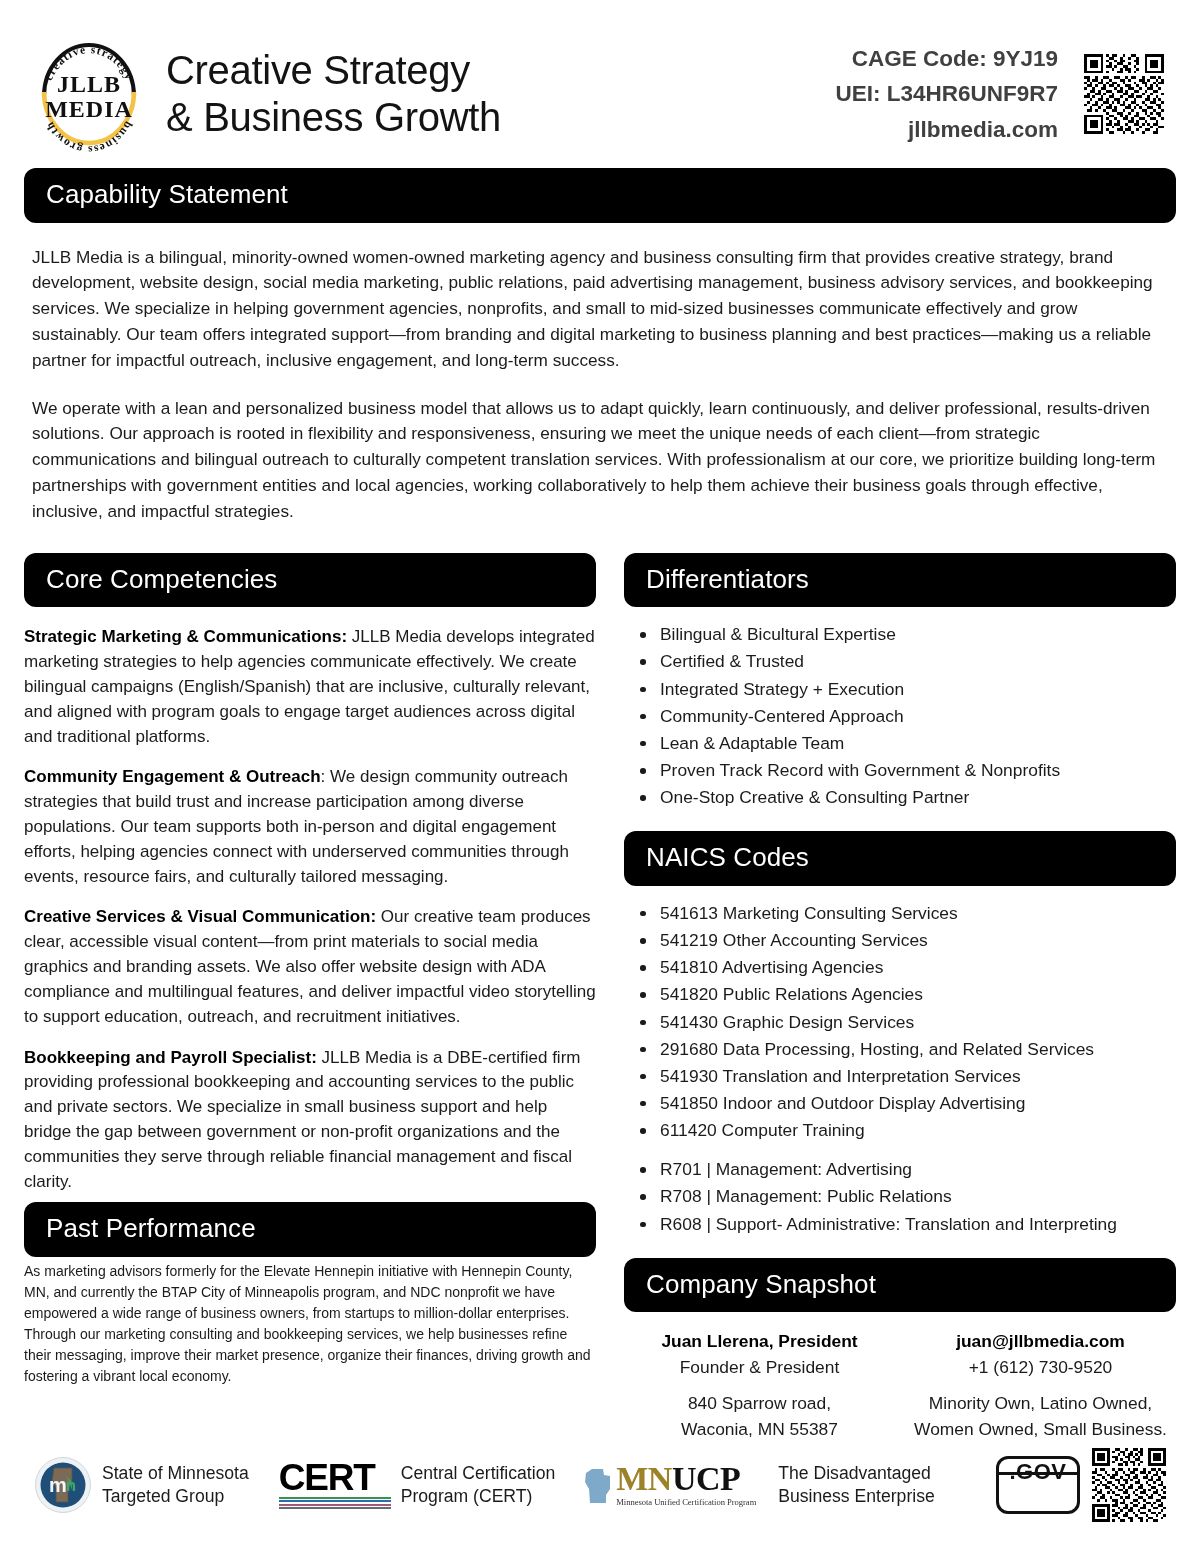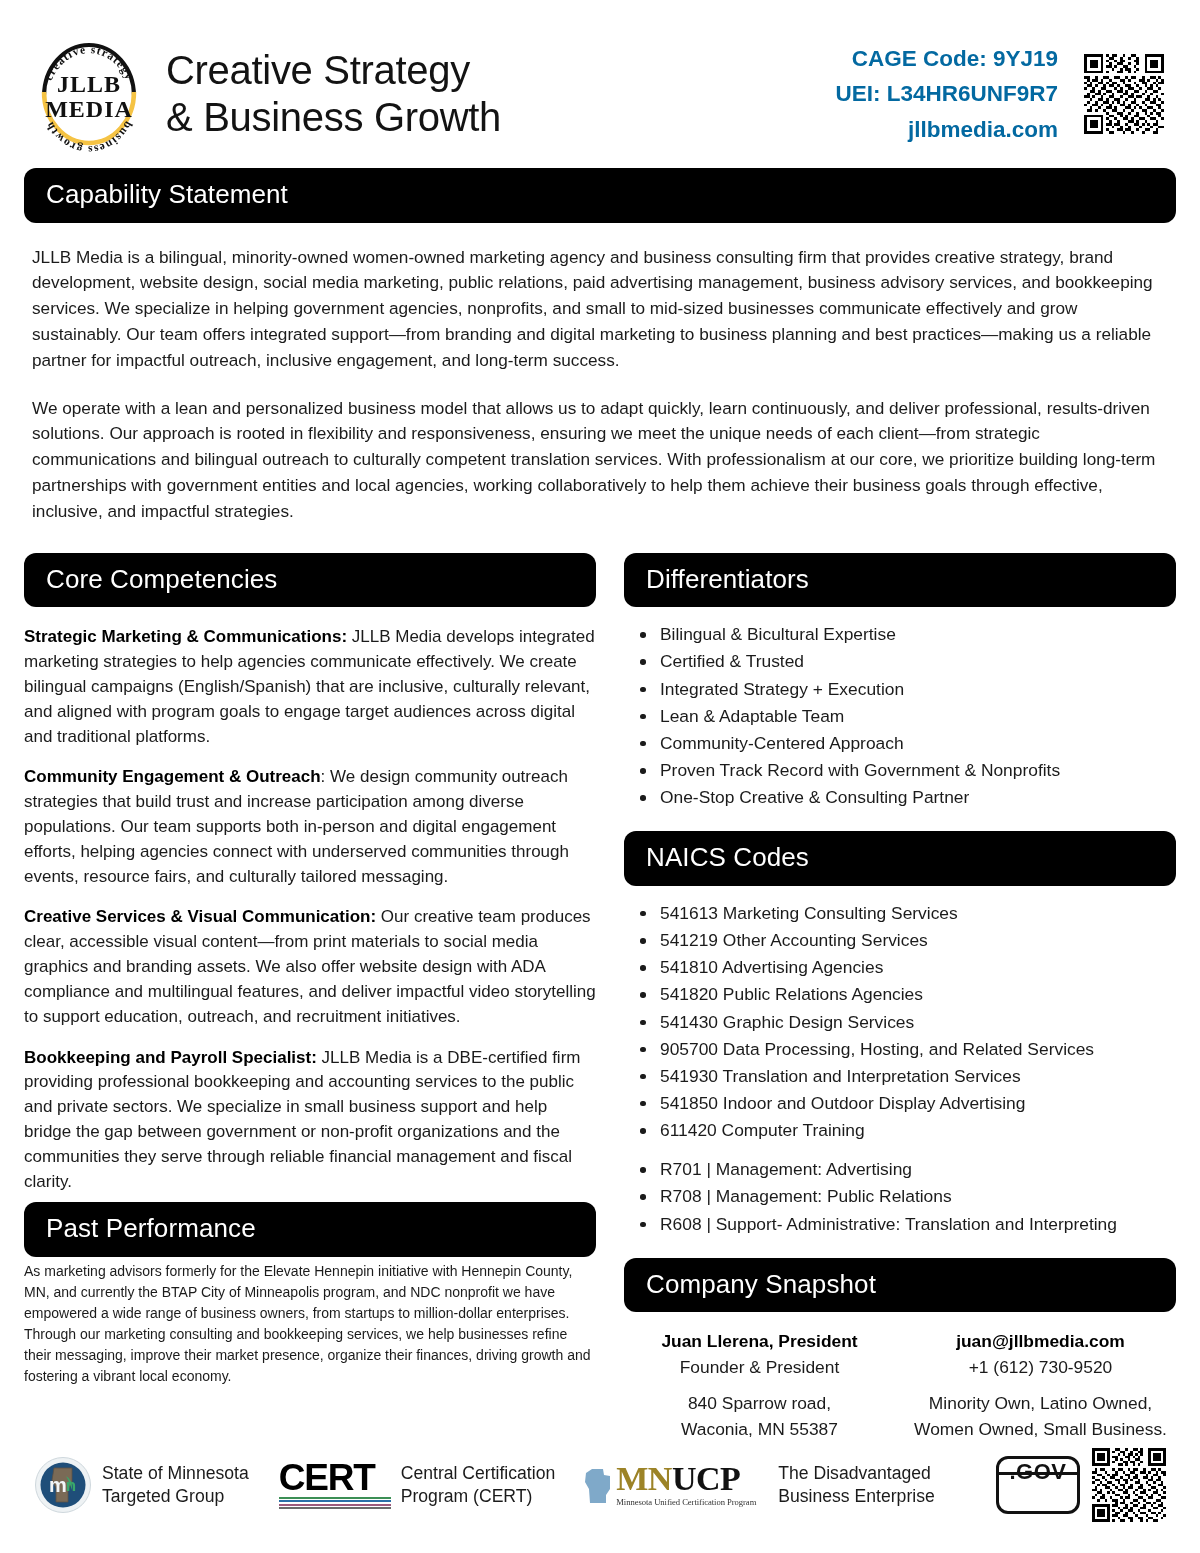--- a/index.html
+++ b/index.html
@@ -55,21 +55,21 @@
     align-items: center;
     gap: 26px;
     padding-right: 4px;
   }
 
   .codes {
     text-align: right;
     font-size: 22.5px;
     line-height: 1.58;
     font-weight: 700;
-    color: #0369a1;
+    color: #404040;
     white-space: nowrap;
   }
   .codes .lbl { font-weight: 700; }
   .codes .val { font-weight: 700; }
   .codes .site { font-weight: 700; }
 
   .qr {
     width: 80px;
     height: 80px;
     flex: 0 0 80px;
@@ -549,34 +549,34 @@
       <p class="pp-text">As marketing advisors formerly for the Elevate Hennepin initiative with Hennepin County, MN,  and currently the BTAP City of Minneapolis program, and NDC nonprofit we have empowered a wide range of business owners, from startups to million-dollar enterprises. Through our marketing consulting and bookkeeping services, we help businesses refine their messaging, improve their market presence, organize their finances, driving growth and fostering a vibrant local economy.</p>
     </div>
 
     <div class="col-right">
 
       <div class="bar">Differentiators</div>
       <ul class="bullets">
         <li>Bilingual &amp; Bicultural Expertise</li>
         <li>Certified &amp; Trusted</li>
         <li>Integrated Strategy + Execution</li>
+        <li>Community-Centered Approach</li>
         <li>Lean &amp; Adaptable Team</li>
-        <li>Community-Centered Approach</li>
         <li>Proven Track Record with Government &amp; Nonprofits</li>
         <li>One-Stop Creative &amp; Consulting Partner</li>
       </ul>
 
       <div class="bar sec-gap-sm">NAICS Codes</div>
       <ul class="bullets">
         <li>541613 Marketing Consulting Services</li>
         <li>541219 Other Accounting Services</li>
         <li>541810 Advertising Agencies</li>
         <li>541820 Public Relations Agencies</li>
         <li>541430 Graphic Design Services</li>
-        <li>905700 Data Processing, Hosting, and Related Services</li>
+        <li>291680 Data Processing, Hosting, and Related Services</li>
         <li>541930 Translation and Interpretation Services</li>
         <li>541850 Indoor and Outdoor Display Advertising</li>
         <li>611420 Computer Training</li>
       </ul>
 
       <ul class="bullets">
         <li>R701 | Management: Advertising</li>
         <li>R708 | Management: Public Relations</li>
         <li>R608 | Support- Administrative: Translation and Interpreting</li>
       </ul>

